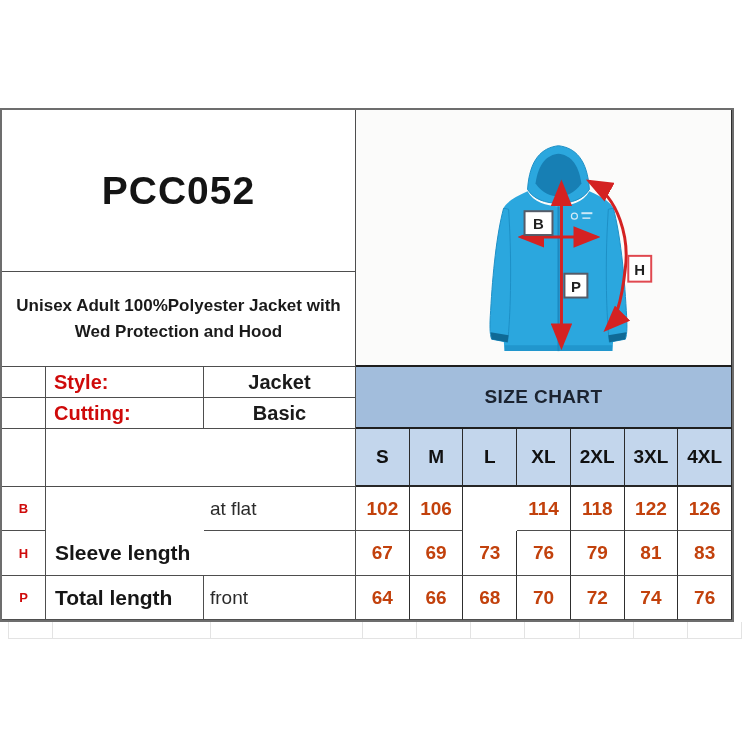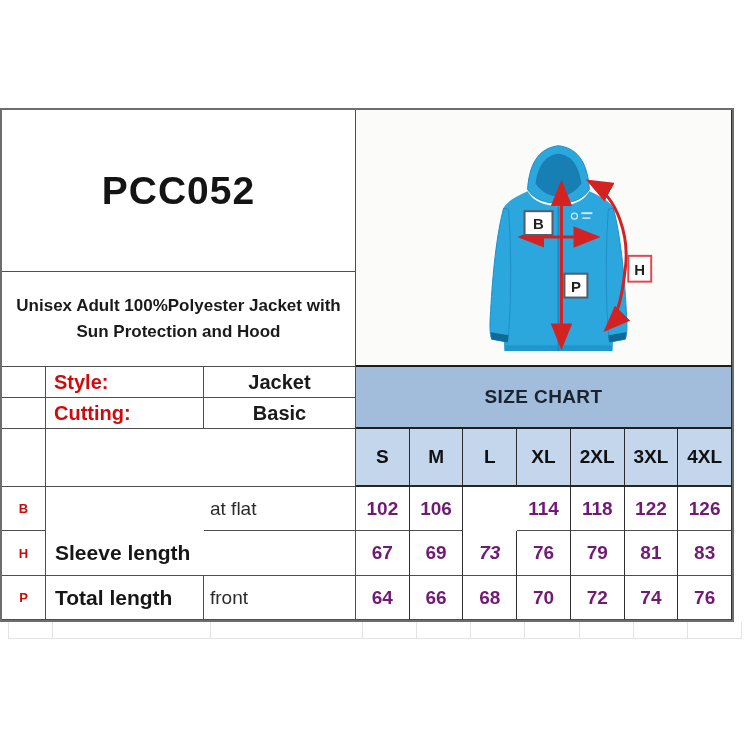--- a/index.html
+++ b/index.html
@@ -16,21 +16,21 @@
   .desc-cell{flex-direction:column;font-weight:700;font-size:17px;line-height:26px;text-align:center;}
   .desc-line{display:block;white-space:nowrap;}
   .attr-label{justify-content:flex-start;padding-left:8px;font-weight:700;font-size:20px;color:#cf0a0a;}
   .attr-value{font-weight:700;font-size:20px;}
   .jacket-cell{background:#fbfbfa;border-bottom:2px solid #1e1e1e;position:relative;padding:0;}
   .jacket-cell svg{position:absolute;left:0;top:0;width:100%;height:100%;}
   .header-cell{background:#a2bddc;border-bottom:2px solid #1f1f1f;font-weight:700;font-size:19px;
                color:#1b2330;letter-spacing:.4px;}
   .size-cell{background:#c3d6ec;font-weight:700;font-size:19px;border-bottom:2px solid #262626;
              border-right:1px solid #2b2b2b;color:#111;}
-  .num-cell{font-weight:700;font-size:19px;border-right:1px solid #2e2e2e;color:#701a75;}
+  .num-cell{font-weight:700;font-size:19px;border-right:1px solid #2e2e2e;color:#c2410c;}
   .key-cell{font-weight:700;font-size:13px;color:#cf0a0a;}
   .name-cell{justify-content:flex-start;padding-left:9px;font-weight:700;font-size:21px;color:#161616;}
   .note-cell{justify-content:flex-start;padding-left:6px;font-size:19px;font-weight:400;color:#2b2b2b;}
   .ghost{position:absolute;left:8px;top:622px;width:734px;height:17px;box-sizing:border-box;
          display:grid;grid-template-columns:44px 158px 152px repeat(7,1fr);
          border-left:1px solid #e3e3e3;}
   .g{border-right:1px solid #e3e3e3;border-bottom:1px solid #e3e3e3;}
 </style>
 </head>
 <body>
@@ -79,21 +79,21 @@
         </g>
         <g>
           <rect x="273" y="147" width="23" height="26" fill="#ffffff" stroke="#e0484f" stroke-width="2"></rect>
           <text x="284.5" y="166" text-anchor="middle" font-size="15" font-weight="bold" fill="#1f1f1f">H</text>
         </g>
       </svg>
     </div>
 
     <div class="c desc-cell" style="grid-column:1/4;grid-row:2/3;">
       <span class="desc-line">Unisex Adult 100%Polyester Jacket with</span>
-      <span class="desc-line">Sun Protection and Hood</span>
+      <span class="desc-line">Wed Protection and Hood</span>
     </div>
 
     <div class="c" style="grid-column:1/2;grid-row:3/4;"></div>
     <div class="c attr-label" style="grid-column:2/3;grid-row:3/4;">Style:</div>
     <div class="c attr-value" style="grid-column:3/4;grid-row:3/4;">Jacket</div>
 
     <div class="c header-cell" style="grid-column:4/11;grid-row:3/5;border-right:1px solid #2e2e2e;">SIZE CHART</div>
 
     <div class="c" style="grid-column:1/2;grid-row:4/5;"></div>
     <div class="c attr-label" style="grid-column:2/3;grid-row:4/5;">Cutting:</div>
@@ -115,21 +115,21 @@
     <div class="c num-cell" style="grid-column:5/6;grid-row:6/7;">106</div>
     <div class="c num-cell" style="grid-column:7/8;grid-row:6/7;">114</div>
     <div class="c num-cell" style="grid-column:8/9;grid-row:6/7;">118</div>
     <div class="c num-cell" style="grid-column:9/10;grid-row:6/7;">122</div>
     <div class="c num-cell" style="grid-column:10/11;grid-row:6/7;">126</div>
 
     <div class="c key-cell" style="grid-column:1/2;grid-row:7/8;">H</div>
     <div class="c name-cell" style="grid-column:2/4;grid-row:7/8;">Sleeve length</div>
     <div class="c num-cell" style="grid-column:4/5;grid-row:7/8;">67</div>
     <div class="c num-cell" style="grid-column:5/6;grid-row:7/8;">69</div>
-    <div class="c num-cell" style="grid-column:6/7;grid-row:7/8;font-style:italic;">73</div>
+    <div class="c num-cell" style="grid-column:6/7;grid-row:7/8;">73</div>
     <div class="c num-cell" style="grid-column:7/8;grid-row:7/8;">76</div>
     <div class="c num-cell" style="grid-column:8/9;grid-row:7/8;">79</div>
     <div class="c num-cell" style="grid-column:9/10;grid-row:7/8;">81</div>
     <div class="c num-cell" style="grid-column:10/11;grid-row:7/8;">83</div>
 
     <div class="c key-cell" style="grid-column:1/2;grid-row:8/9;">P</div>
     <div class="c note-cell" style="grid-column:3/4;grid-row:8/9;">front</div>
     <div class="c name-cell" style="grid-column:2/3;grid-row:8/9;">Total length</div>
     <div class="c num-cell" style="grid-column:4/5;grid-row:8/9;">64</div>
     <div class="c num-cell" style="grid-column:5/6;grid-row:8/9;">66</div>

